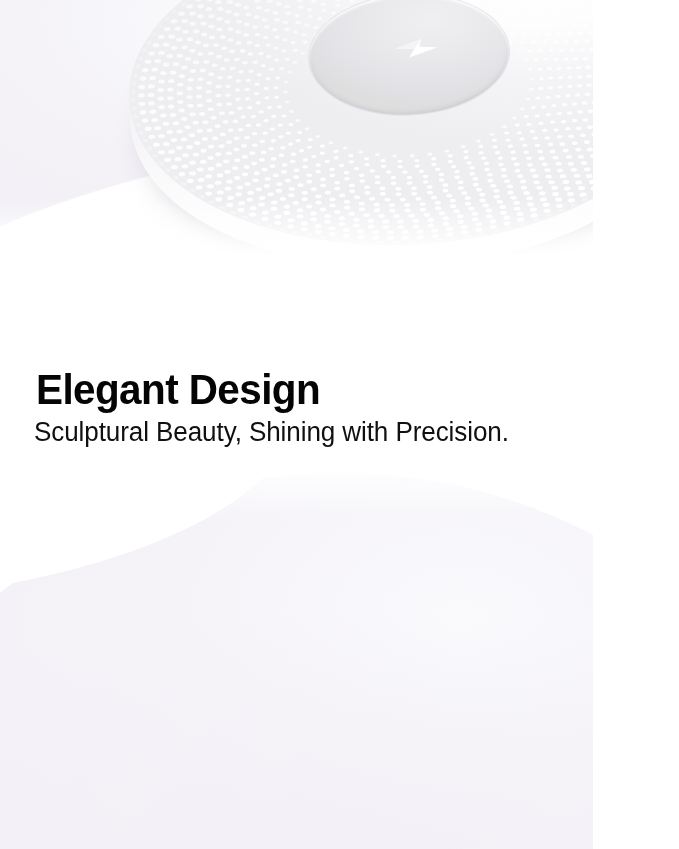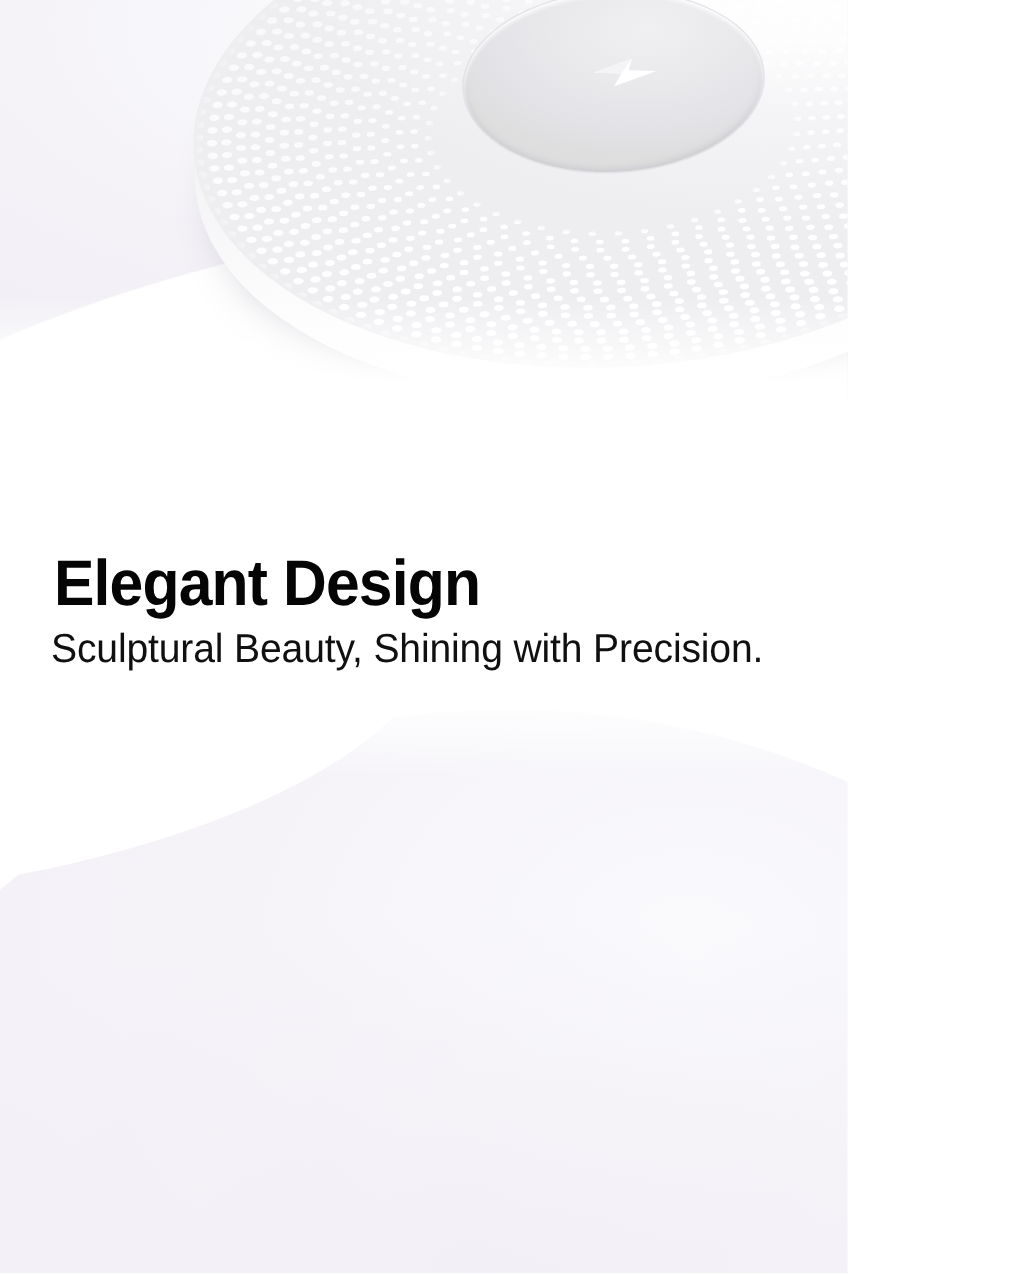--- a/index.html
+++ b/index.html
@@ -13,20 +13,21 @@
     overflow: hidden;
     font-family: "Liberation Sans", sans-serif;
     -webkit-font-smoothing: antialiased;
   }
   .page {
     position: relative;
     width: 565px;
     height: 849px;
     background: #ffffff;
     overflow: hidden;
+    padding-left: 28px;
   }
 
   
   .panel-top {
     position: absolute;
     left: 0; top: 0;
     width: 679px; height: 268px;
     overflow: hidden;
     background:
       radial-gradient(130% 120% at 78% 6%, #ffffff 0%, #fbfbfd 28%, #f4f2f7 62%, #f1eff5 100%);

